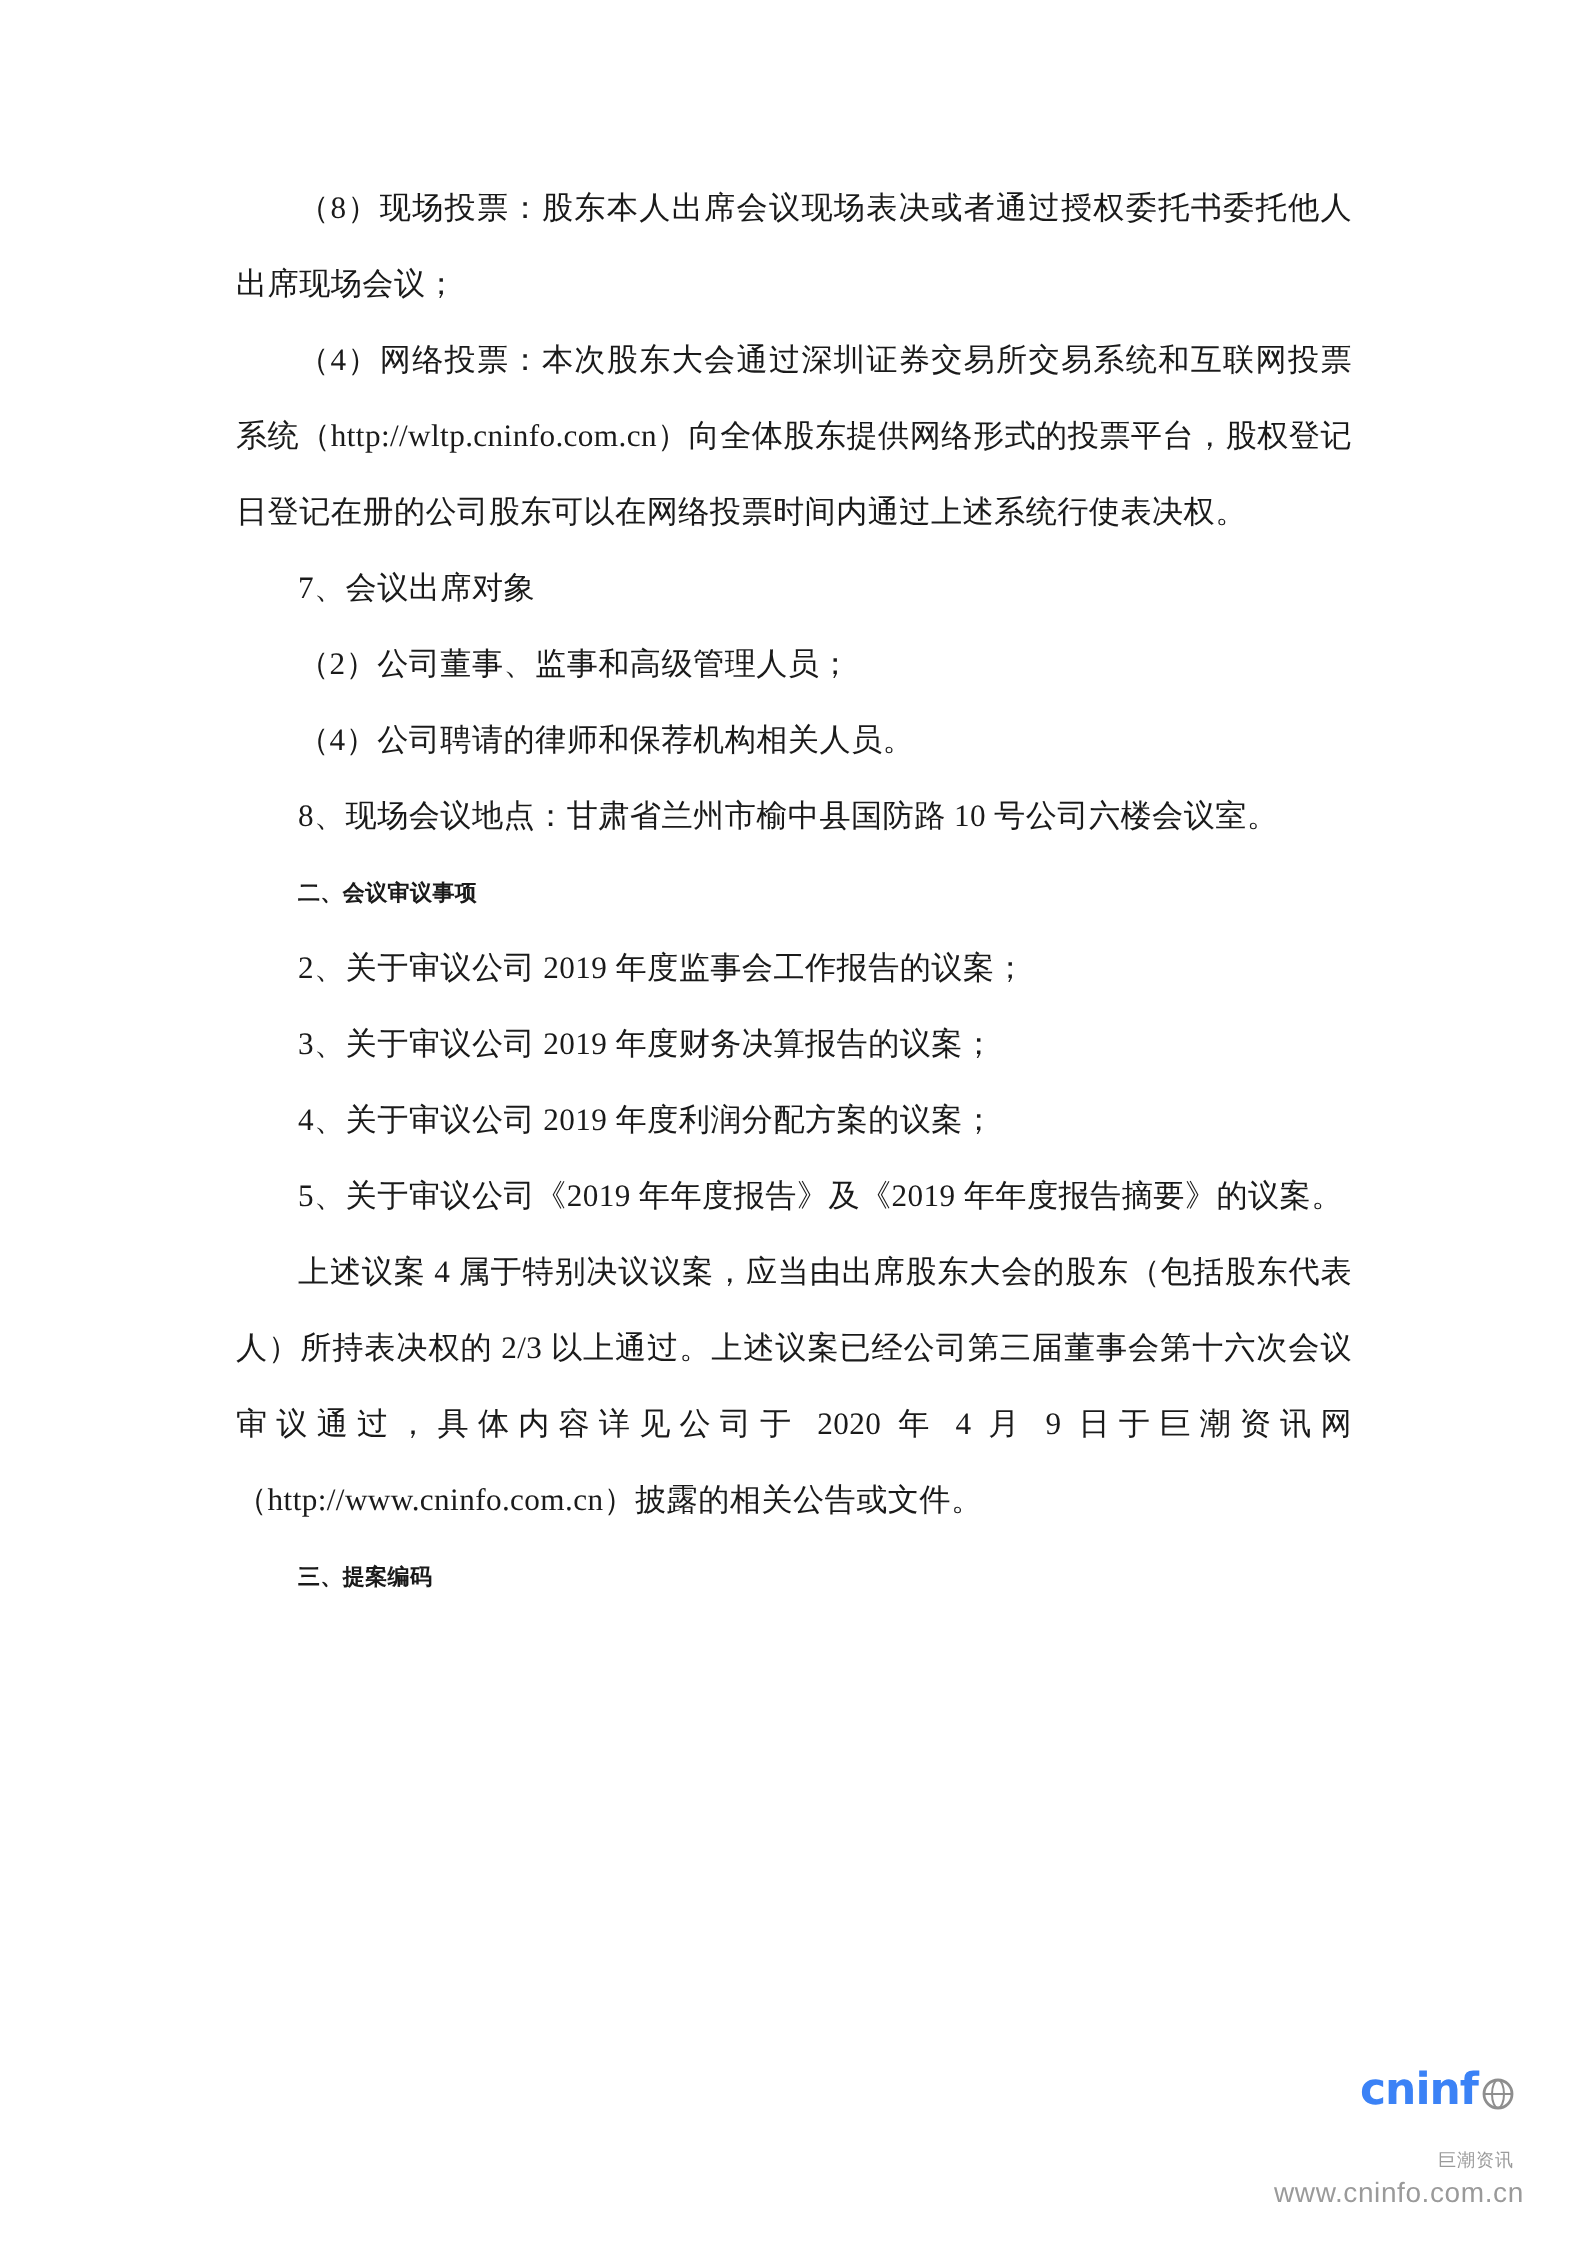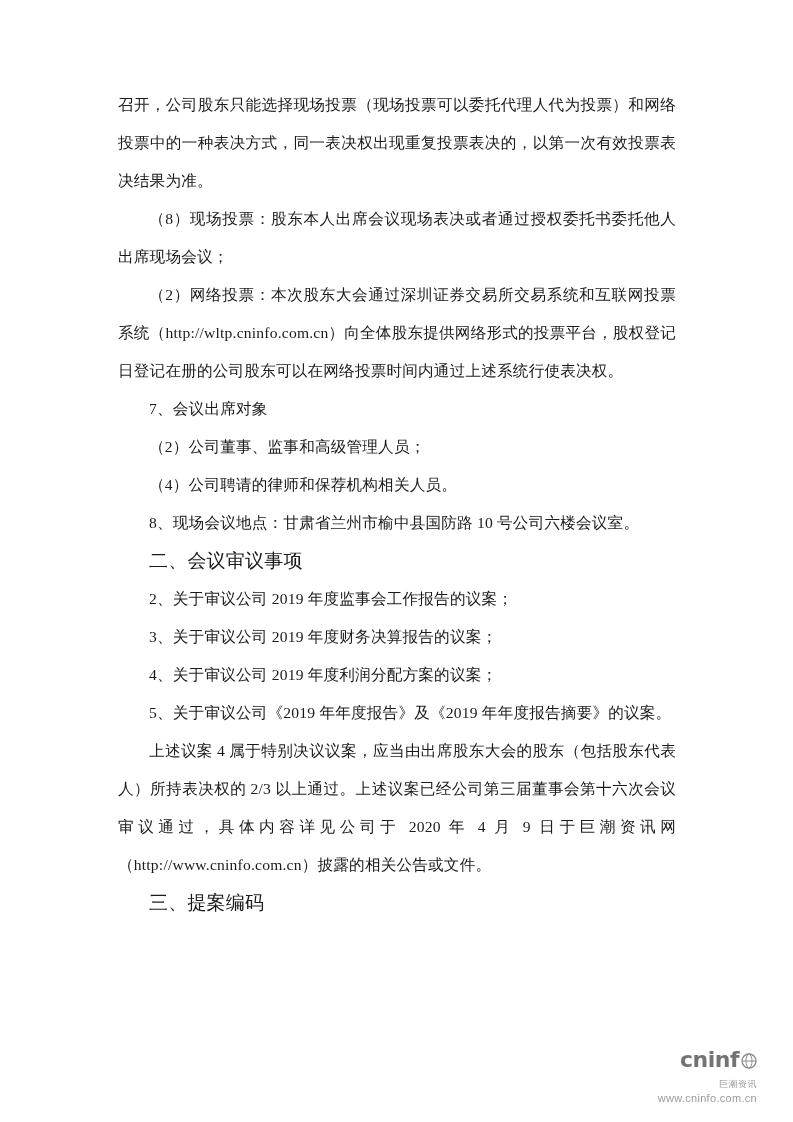--- a/index.html
+++ b/index.html
@@ -29,23 +29,23 @@
     line-height: 38px;
     text-align: justify;
     text-justify: inter-ideograph;
     margin: 0;
     letter-spacing: 0.2px;
   }
   .indent {
     text-indent: 31px;
   }
   .heading {
-    font-size: 19px;
+    font-size: 11px;
     line-height: 38px;
-    font-weight: normal;
+    font-weight: bold;
     margin: 0;
     text-indent: 31px;
     letter-spacing: 0.2px;
   }
   
   #footer {
     position: absolute;
     right: 36px;
     bottom: 18px;
     width: 120px;
@@ -55,53 +55,52 @@
   #logo-row {
     display: flex;
     align-items: flex-end;
     justify-content: flex-end;
     gap: 2px;
   }
   #logo-text {
     font-family: "DejaVu Sans", sans-serif;
     font-size: 22px;
     font-weight: bold;
-    color: #737373;
+    color: #3b82f6;
     letter-spacing: -0.5px;
   }
   #logo-mark {
     width: 16px;
     height: 16px;
     margin-bottom: 3px;
   }
   #logo-sub {
-    font-family: Liberation Serif, serif;
+    font-family: Liberation Mono, monospace;
     font-size: 9px;
     color: #9a9a9a;
-    margin-top: 8px;
+    margin-top: 19px;
     letter-spacing: 0.5px;
   }
   #logo-url {
     font-family: "Liberation Sans", sans-serif;
-    font-size: 11px;
+    font-size: 14px;
     color: #9a9a9a;
     margin-top: 2px;
     letter-spacing: 0.3px;
   }
 </style>
 </head>
 <body>
 
 <div id="page">
 
   <div id="content">
 
-    <p class="para">召开，公司股东只能选择现场投票（现场投票可以委托代理人代为投票）和网络投票中的一种表决方式，同一表决权出现重复投票表决的，以第一次有效投票表决结果为准。</p>
     <p class="para indent">（8）现场投票：股东本人出席会议现场表决或者通过授权委托书委托他人出席现场会议；</p>
-    <p class="para indent">（2）网络投票：本次股东大会通过深圳证券交易所交易系统和互联网投票系统（http://wltp.cninfo.com.cn）向全体股东提供网络形式的投票平台，股权登记日登记在册的公司股东可以在网络投票时间内通过上述系统行使表决权。</p>
+    <p class="para indent">（4）网络投票：本次股东大会通过深圳证券交易所交易系统和互联网投票系统（http://wltp.cninfo.com.cn）向全体股东提供网络形式的投票平台，股权登记日登记在册的公司股东可以在网络投票时间内通过上述系统行使表决权。</p>
     <p class="para indent">7、会议出席对象</p>
     <p class="para indent">（2）公司董事、监事和高级管理人员；</p>
     <p class="para indent">（4）公司聘请的律师和保荐机构相关人员。</p>
     <p class="para indent">8、现场会议地点：甘肃省兰州市榆中县国防路 10 号公司六楼会议室。</p>
 
     <p class="heading">二、会议审议事项</p>
     <p class="para indent">2、关于审议公司 2019 年度监事会工作报告的议案；</p>
     <p class="para indent">3、关于审议公司 2019 年度财务决算报告的议案；</p>
     <p class="para indent">4、关于审议公司 2019 年度利润分配方案的议案；</p>
     <p class="para indent">5、关于审议公司《2019 年年度报告》及《2019 年年度报告摘要》的议案。</p>

